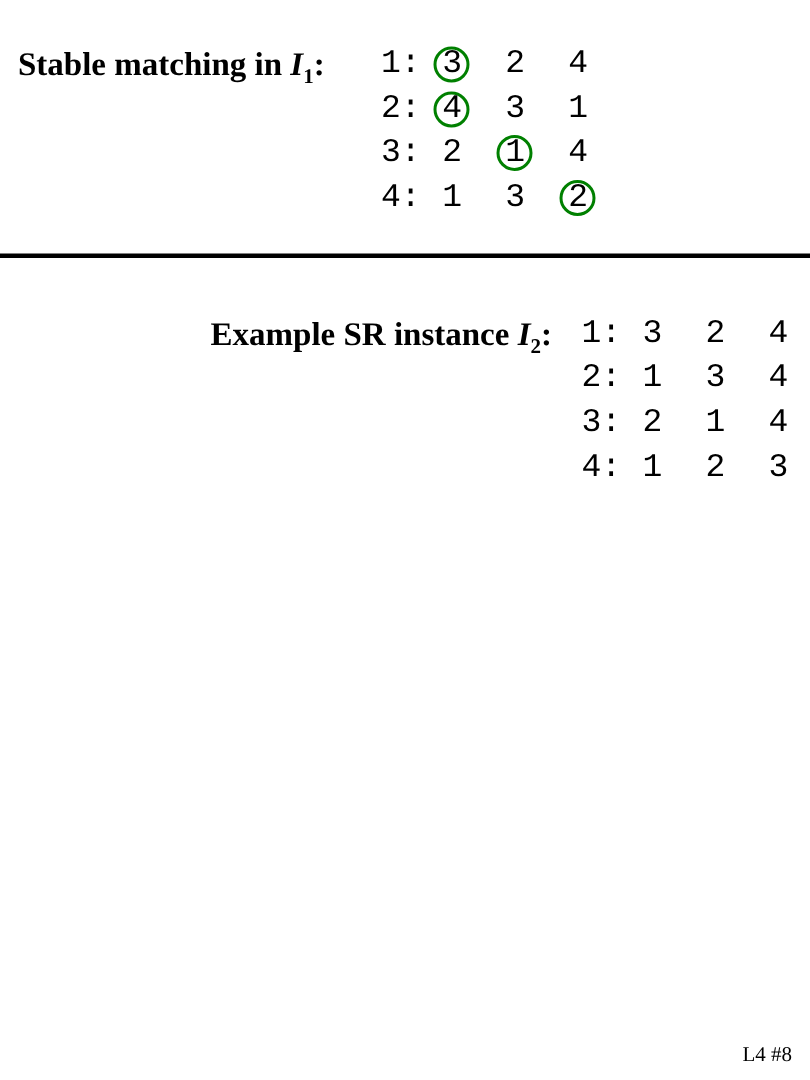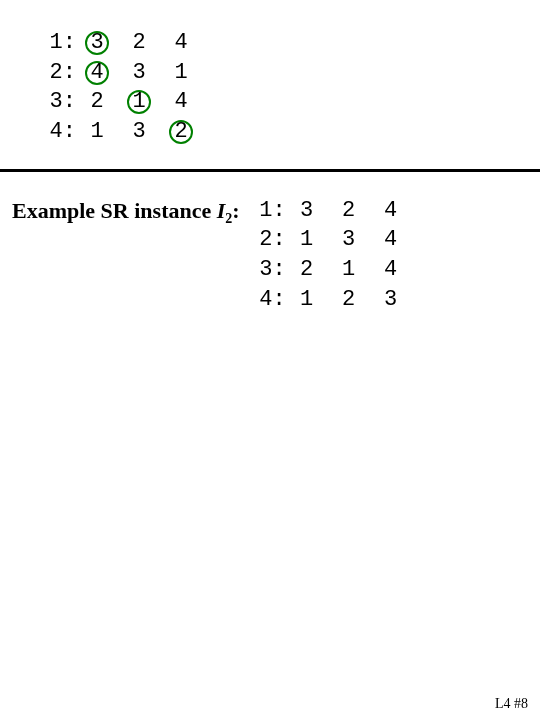--- a/index.html
+++ b/index.html
@@ -13,21 +13,22 @@
     position: relative;
   }
   .section {
     display: flex;
     align-items: flex-start;
   }
   .section.top {
     padding: 28px 0 0 12px;
   }
   .section.bottom {
-    padding: 24px 0 0 12px;
+    padding: 36px 0 0 12px;
+    justify-content: flex-end;
   }
   .label {
     font-size: 22px;
     font-weight: bold;
     white-space: nowrap;
     padding-top: 2px;
   }
   .label .ital { font-style: italic; }
   .label sub {
     font-size: 14px;
@@ -67,20 +68,23 @@
     position: absolute;
     bottom: 8px;
     right: 12px;
     font-size: 14px;
   }
 </style>
 </head>
 <body>
 
 <div class="section top">
+  <div class="label">
+    <span>Stable matching in </span><span class="ital">I</span><sub>1</sub><span>:</span>
+  </div>
   <div class="prefs" id="top-prefs">
       <div class="row">
         <span class="rowlabel">1:</span>
         <span class="cell circ"><span class="num">3</span></span>
         <span class="cell"><span class="num">2</span></span>
         <span class="cell"><span class="num">4</span></span>
       </div>
       <div class="row">
         <span class="rowlabel">2:</span>
         <span class="cell circ"><span class="num">4</span></span>

